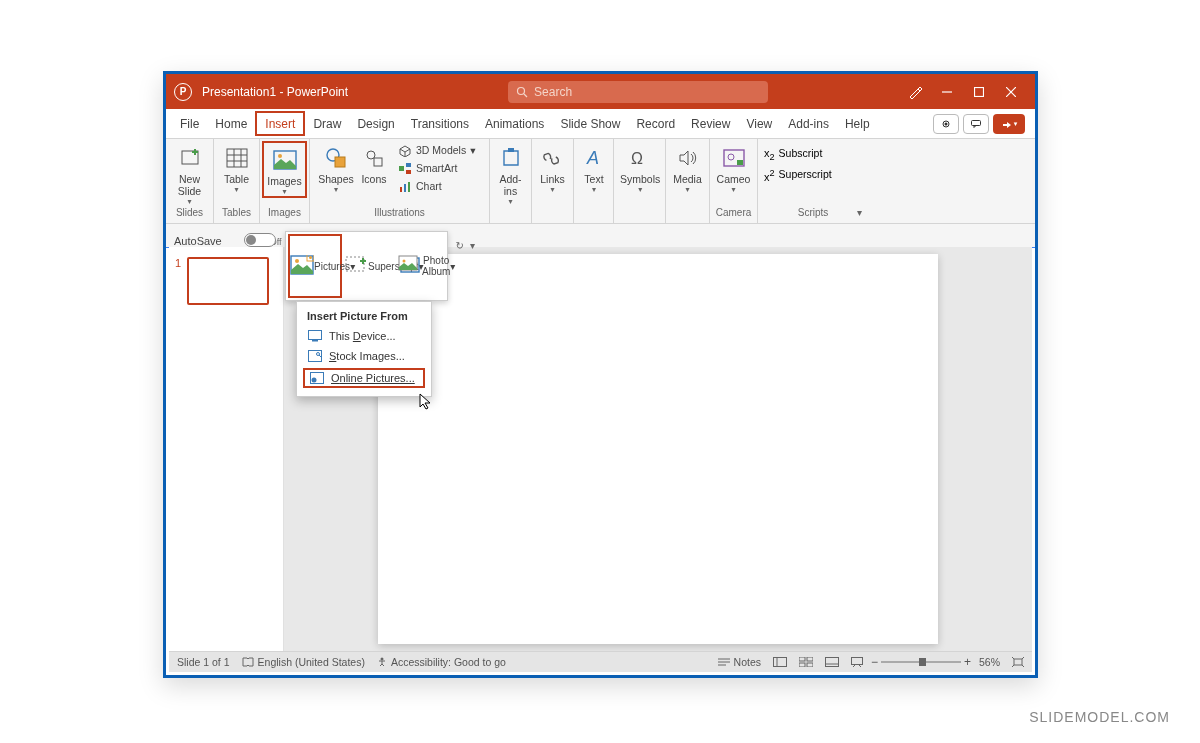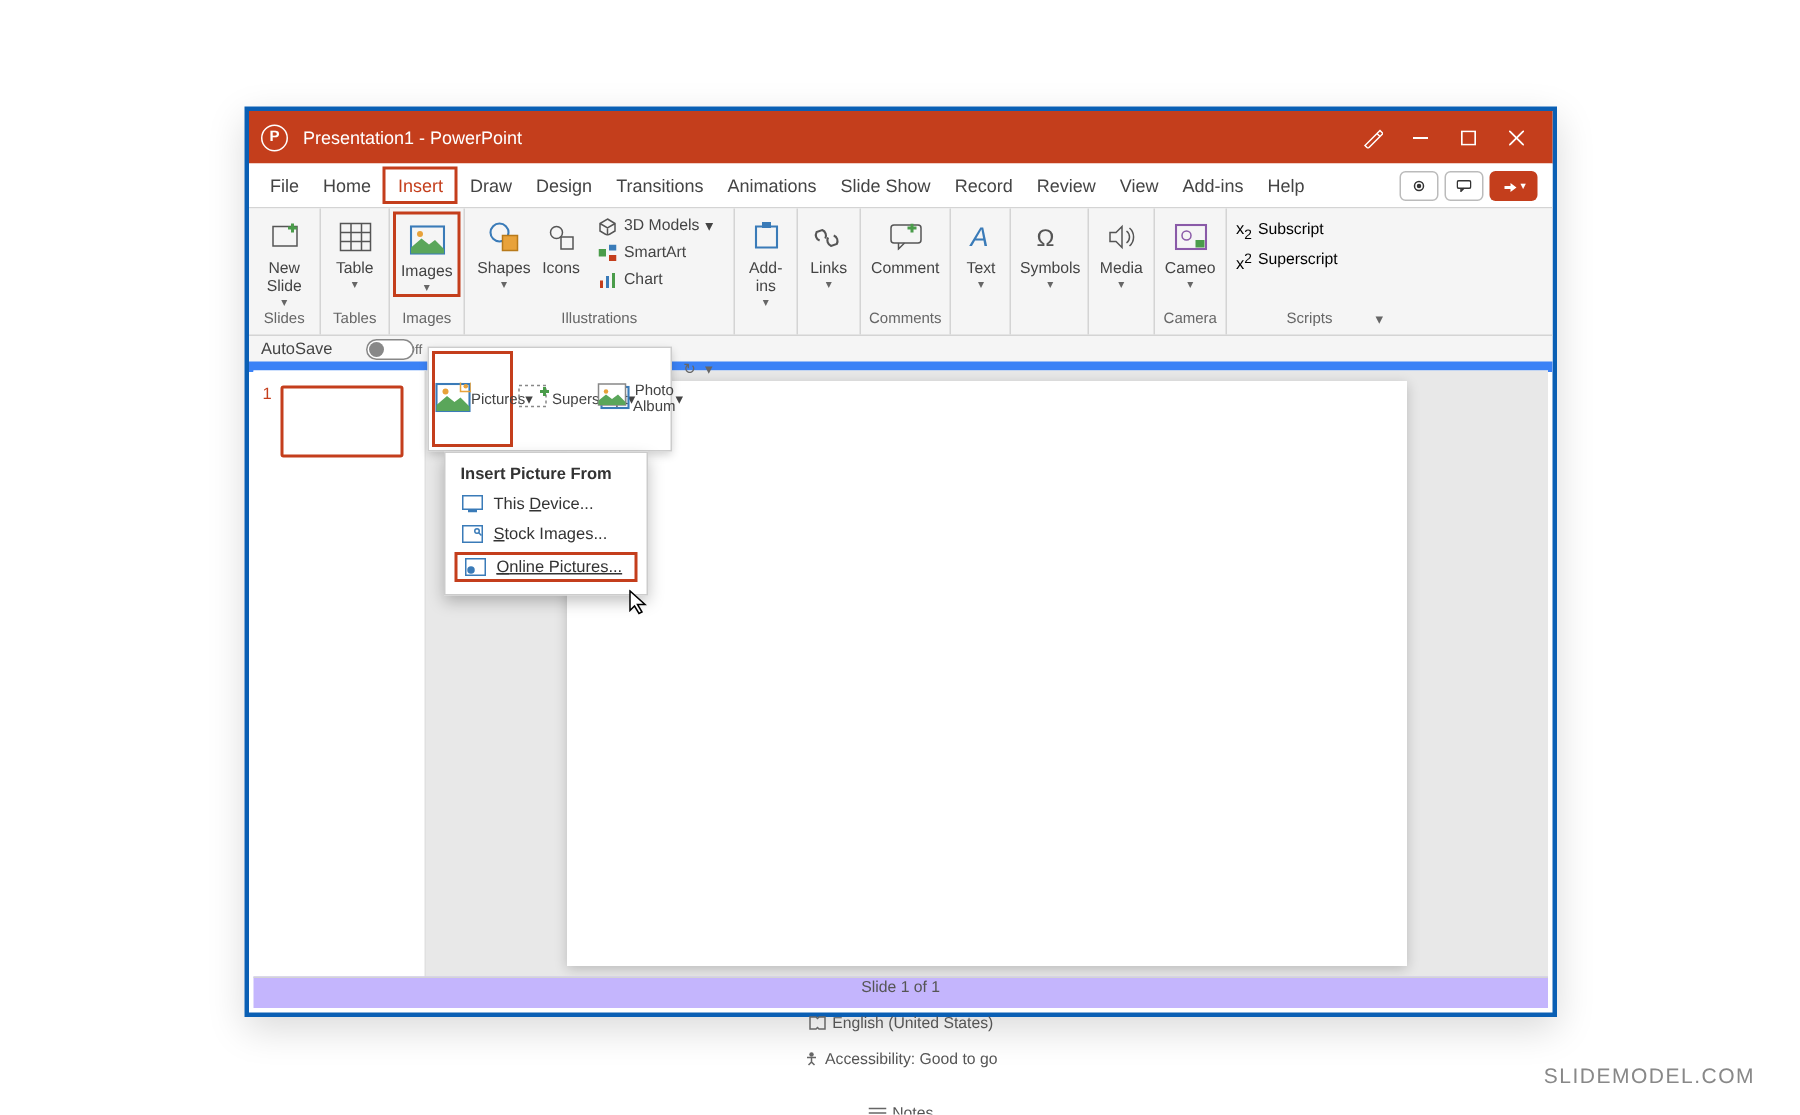--- a/index.html
+++ b/index.html
@@ -24,33 +24,33 @@
   .group-top { flex:1; display:flex; align-items:flex-start; padding: 4px 6px 0; }
   .group-label { height:16px; font-size:10px; color:#666; text-align:center; padding-bottom:2px;}
   .big-btn { display:flex; flex-direction:column; align-items:center; width:44px; padding-top:2px; cursor:pointer; font-size:10.5px; color:#444;}
   .big-btn .icon-box { width:28px; height:26px; display:flex; align-items:center; justify-content:center; margin-bottom:2px; position:relative;}
   .big-btn .caret { font-size:8px; color:#666;}
   .highlight-red { border: 2px solid #c43e1c; }
   .small-row { display:flex; flex-direction:column; gap:2px; font-size:10.5px; color:#444; }
   .small-row .item { display:flex; align-items:flex-start; gap:4px; cursor:pointer; padding:1px 2px;}
   .small-row .item .mini-icon { width:14px; height:14px; display:flex; align-items:center; justify-content:center;}
   
-  .autosave-row { height:24px; background:#f5f5f5; border-bottom:7px solid #3b82f6; display:flex; align-items:center; padding:0 8px; font-size:11px; color:#444; gap:22px;}
+  .autosave-row { height:24px; background:#f5f5f5; border-bottom:1px solid #3b82f6; display:flex; align-items:flex-end; padding:0 8px; font-size:11px; color:#444; gap:22px;}
   .toggle { width:32px; height:14px; border:1px solid #888; border-radius:8px; background:#fff; position:relative; display:inline-block;}
   .toggle::after { content:""; position:absolute; left:1px; top:1px; width:10px; height:10px; border-radius:50%; background:#888;}
   
   .workspace { position:absolute; top:173px; left:3px; right:3px; bottom:24px; display:flex; background:#fff;}
   .thumb-pane { width:115px; background:#fff; border-right:1px solid #e0e0e0; padding:10px 6px;}
   .thumb-slide { display:flex; }
   .thumb-num { width:12px; font-size:11px; color:#c43e1c;}
   .thumb-box { width:82px; height:48px; border:2px solid #c43e1c; border-radius:2px; background:#fff;}
   .canvas-area { flex:1; background:#e8e8e8; display:flex; align-items:center; justify-content:center;}
   .slide-canvas { width:560px; height:390px; background:#fff; box-shadow: 0 2px 8px rgba(0,0,0,0.2);}
   
-  .statusbar { position:absolute; bottom:3px; left:3px; right:3px; height:21px; background:#c4b5fd; border-top:1px solid #d4d4d4; display:flex; align-items:center; font-size:10.5px; color:#555; padding:0 8px; gap:12px;flex-direction:column;}
+  .statusbar { position:absolute; bottom:3px; left:3px; right:3px; height:21px; background:#e5e5e5; border-top:1px solid #d4d4d4; display:flex; align-items:center; font-size:10.5px; color:#555; padding:0 8px; gap:12px;}
   .statusbar .sb-spacer { flex:1; }
   .statusbar .sb-item { display:flex; align-items:center; gap:4px; cursor:pointer;}
   .zoom-slider { width:80px; height:2px; background:#aaa; position:relative; margin:0 6px;}
   .zoom-slider .knob { position:absolute; top:-3px; left:38px; width:7px; height:8px; background:#666;}
   .zoom-slider .minus { position:absolute; left:-10px; top:-6px; font-size:12px;}
   .zoom-slider .plus { position:absolute; right:-10px; top:-6px; font-size:12px;}
   
   
   .pictures-panel { position:absolute; top:157px; left:119px; width:163px; height:70px; background:#fff; border:1px solid #ccc; box-shadow:0 2px 6px rgba(0,0,0,0.2); display:flex; z-index:5;}
   .pictures-panel .pbig { display:flex; flex-direction:row; align-items:center; width:54px; padding:4px 0; font-size:10px; color:#444; cursor:pointer;}
@@ -72,20 +72,27 @@
 </head>
 <body>
 
 <div class="outer-frame">
 
   <div class="titlebar">
     <div class="app-icon">
         <span>P</span>
       </div>
     <div class="title-text">Presentation1 - PowerPoint</div>
+    <div class="search">
+      <svg width="12" height="12" viewBox="0 0 12 12">
+          <circle cx="5" cy="5" r="3.5" fill="none" stroke="#f4d4c8" stroke-width="1.2"></circle>
+          <line x1="8" y1="8" x2="11" y2="11" stroke="#f4d4c8" stroke-width="1.2"></line>
+        </svg>
+      <span>Search</span>
+    </div>
     <div class="spacer"></div>
     <div class="win-btn">
         <svg width="14" height="14" viewBox="0 0 14 14">
           <path d="M2 12 L10 4 L12 6 L4 14 Z M10 4 L12 2 L14 4 L12 6" fill="none" stroke="#fff" stroke-width="1"></path>
         </svg>
       </div>
     <div class="win-btn">
         <svg width="10" height="10">
           <line x1="0" y1="5" x2="10" y2="5" stroke="#fff" stroke-width="1.2"></line>
         </svg>
@@ -269,36 +276,20 @@
               <svg width="22" height="16">
                 <path d="M4 8 a4 4 0 0 1 0 -6 l4 0 a4 4 0 0 1 0 6 M10 8 a4 4 0 0 0 0 6 l4 0 a4 4 0 0 0 0 -6" fill="none" stroke="#555" stroke-width="1.4" transform="rotate(-20 11 8)"></path>
               </svg>
             </div>
             <span>Links</span>
             <span class="caret">▾</span>
           </div>
         </div>
       <div class="group-label"></div>
     </div>
-    <div class="group" style="width:60px;">
-      <div class="group-top">
-          <div class="big-btn" style="width:54px;">
-            <div class="icon-box">
-              <svg width="22" height="18">
-                <rect x="1" y="1" width="20" height="12" rx="2" fill="none" stroke="#555"></rect>
-                <path d="M6 13 L6 17 L10 13" fill="none" stroke="#555"></path>
-                <line x1="15" y1="0" x2="15" y2="6" stroke="#4a9c4a" stroke-width="2"></line>
-                <line x1="12" y1="3" x2="18" y2="3" stroke="#4a9c4a" stroke-width="2"></line>
-              </svg>
-            </div>
-            <span>Comment</span>
-          </div>
-        </div>
-      <div class="group-label">Comments</div>
-    </div>
     <div class="group" style="width:40px;">
       <div class="group-top">
           <div class="big-btn">
             <div class="icon-box">
               <svg width="18" height="20">
                 <text x="2" y="16" font-size="18" font-style="italic" fill="#3a7bb8" font-family="serif">A</text>
               </svg>
             </div>
             <span>Text</span>
             <span class="caret">▾</span>

